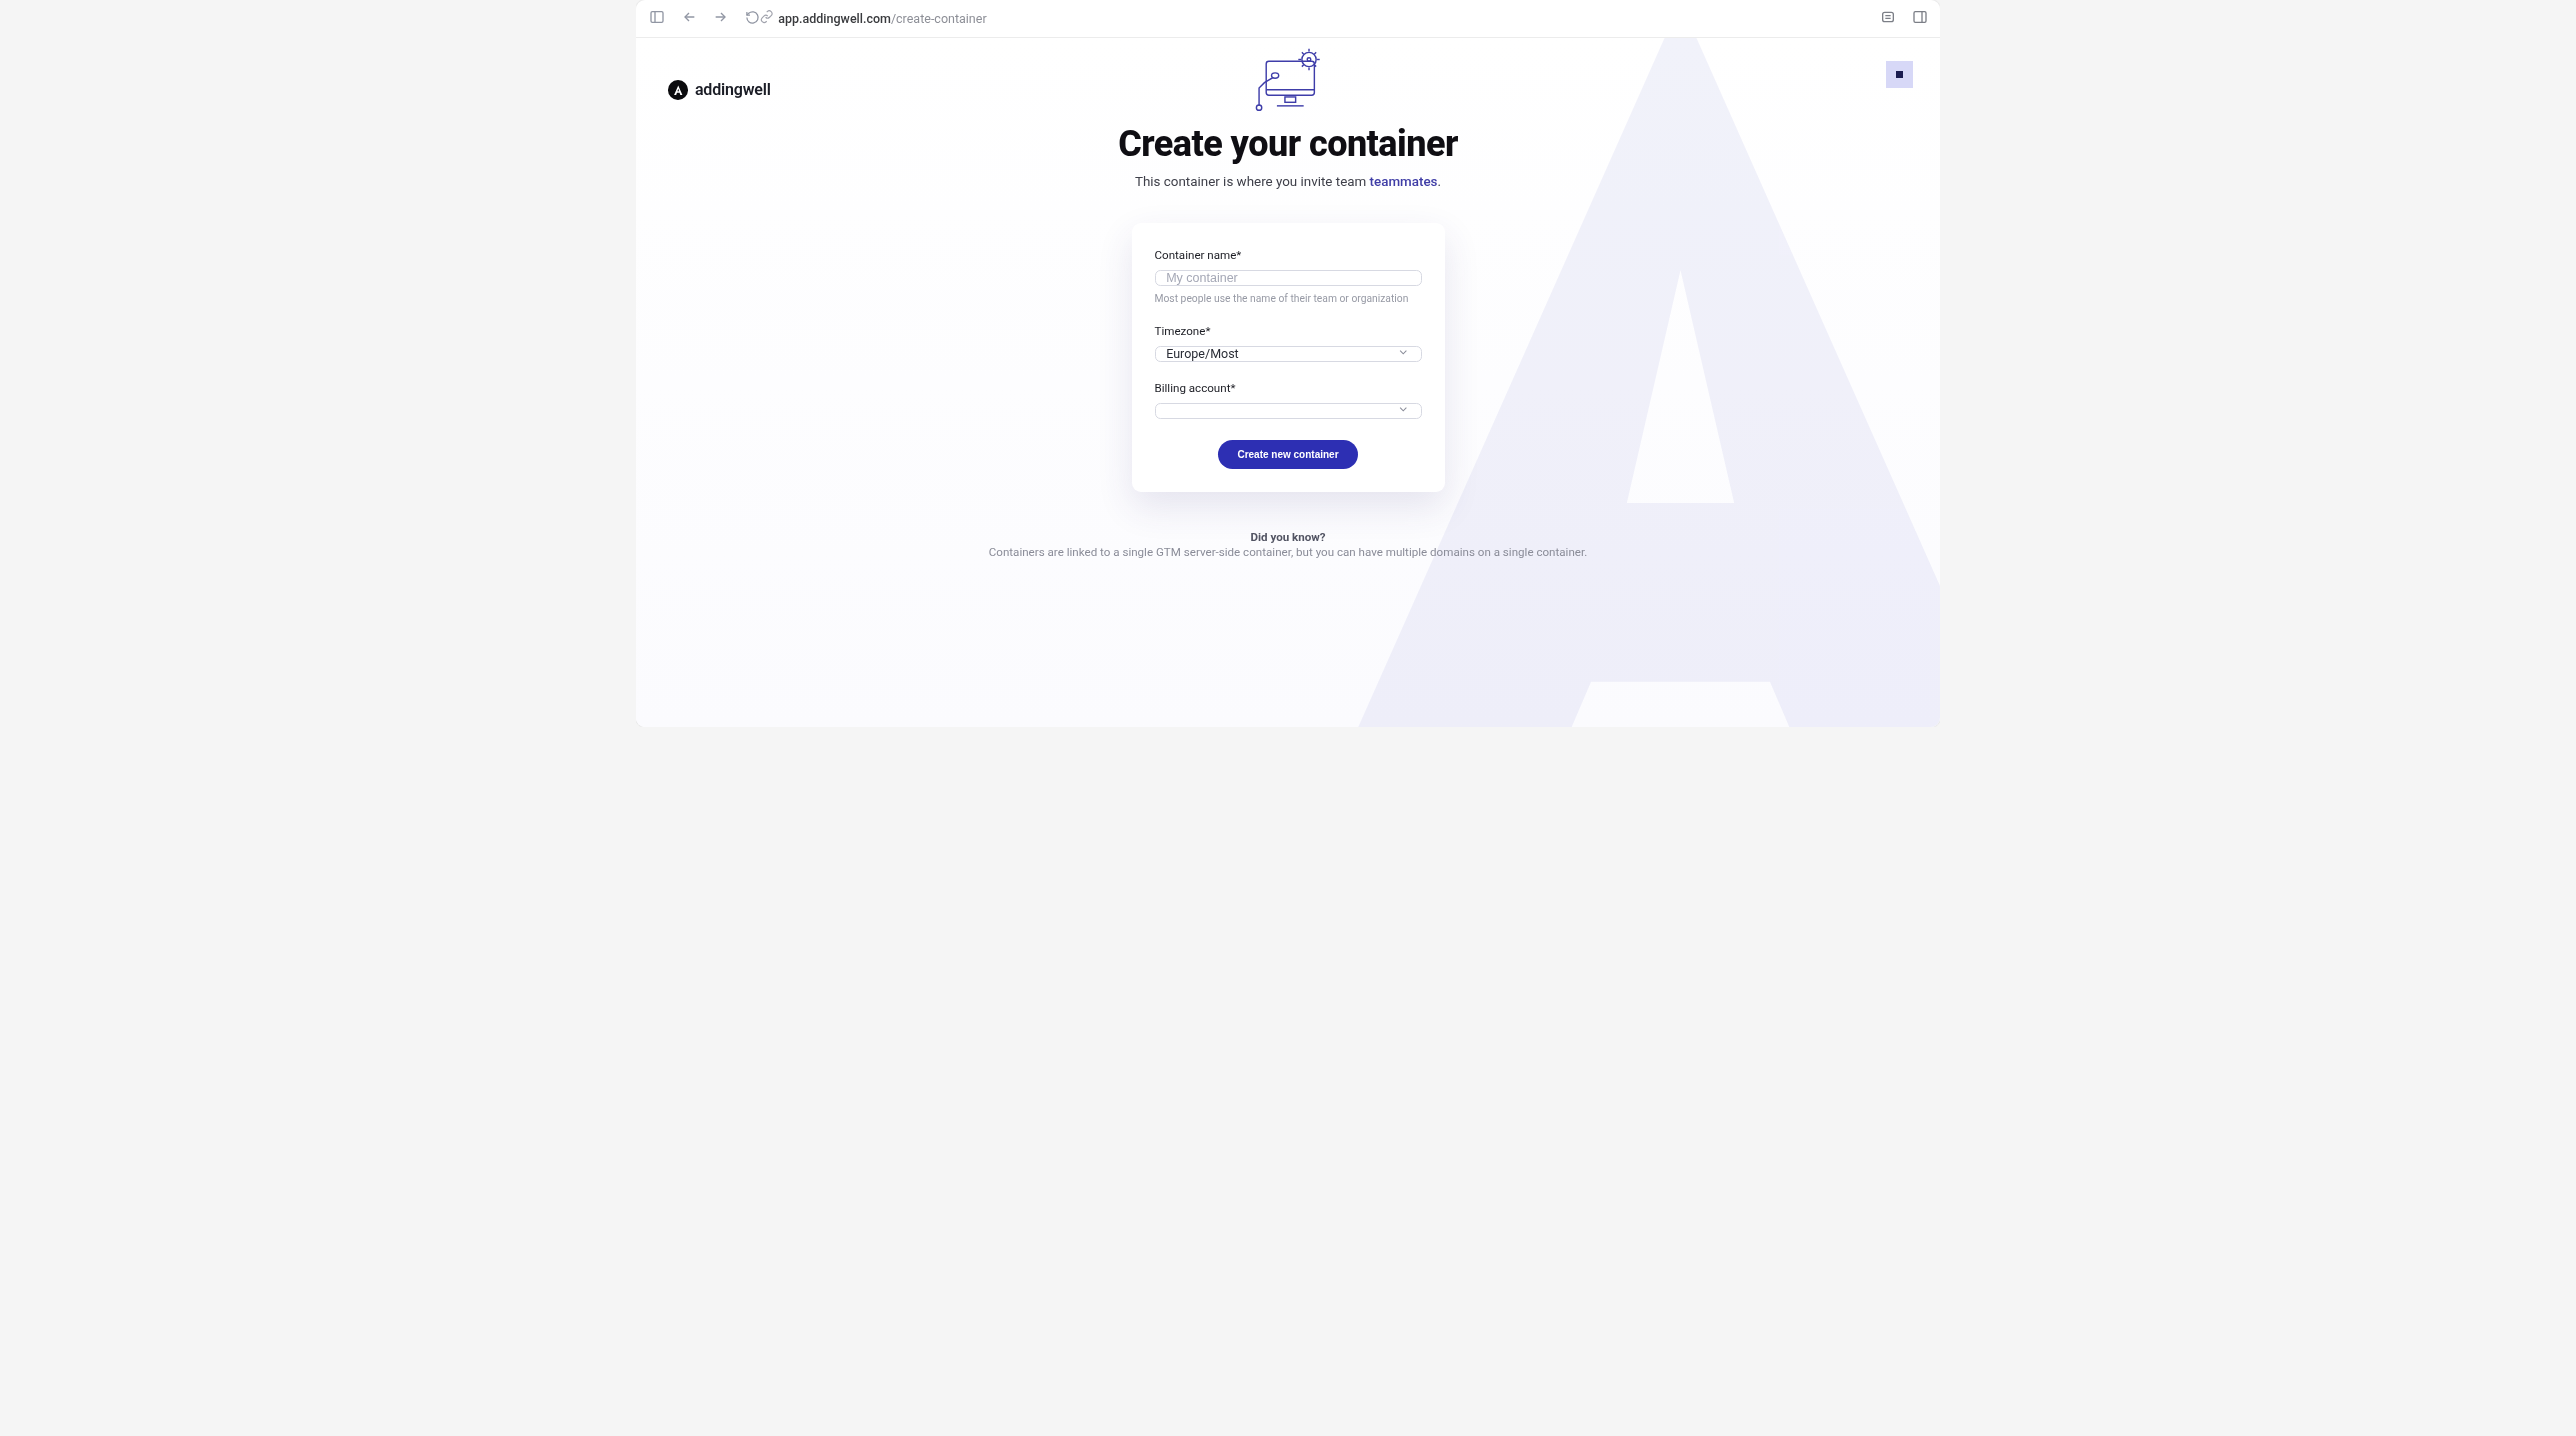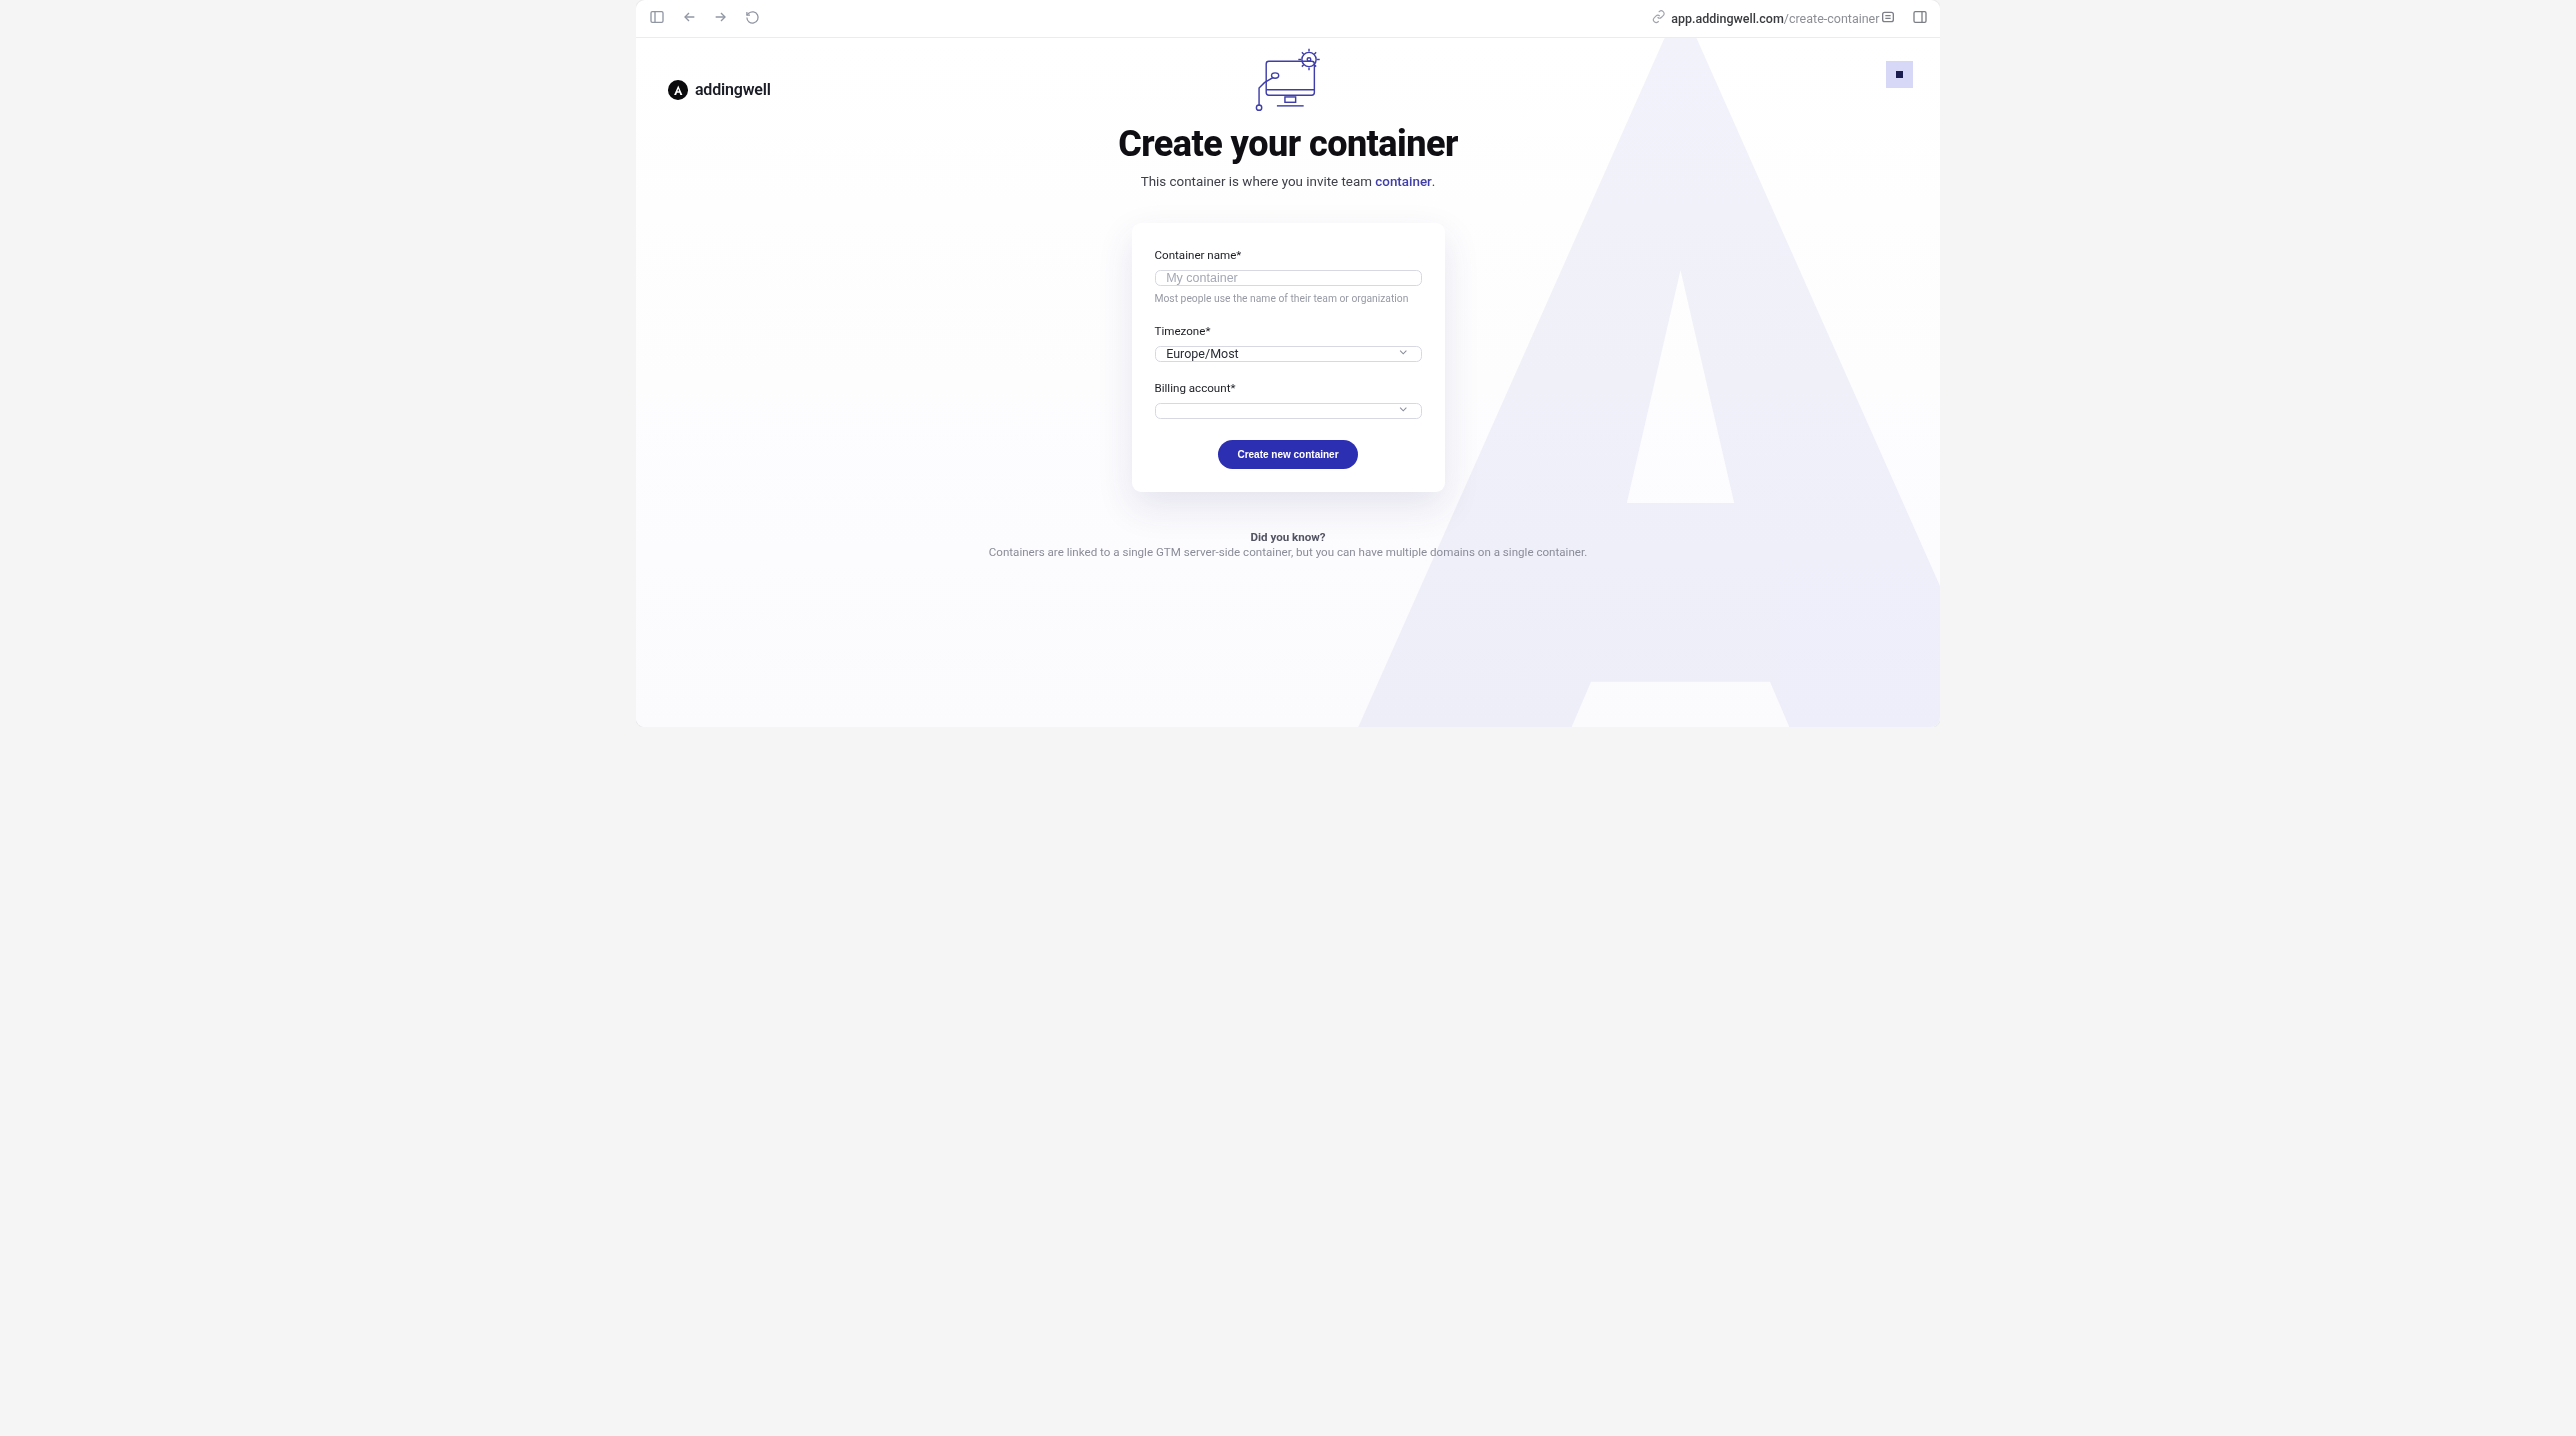--- a/index.html
+++ b/index.html
@@ -41,21 +41,21 @@
     .chrome-left svg, .chrome-right svg {
       stroke: #9196a3;
       cursor: pointer;
     }
     .chrome-right svg {
       stroke: #7c7f87;
     }
     .addr-wrap {
       flex: 1;
       display: flex;
-      justify-content: flex-end;
+      justify-content: flex-start;
       align-items: center;
     }
     .addr {
       display: flex;
       align-items: center;
       gap: 5.4px;
       font-size: 12.5px;
       color: #6b6e78;
     }
     .addr .host {
@@ -321,21 +321,21 @@
           <line x1="60" y1="22" x2="62" y2="20"></line>
             <line x1="74" y1="8" x2="76" y2="6"></line>
           <path d="M 12 66 L 12 46 L 18 40 L 28 34"></path>
           <circle cx="12" cy="68" r="3"></circle>
           <ellipse cx="30" cy="32" rx="4" ry="3"></ellipse>
         </svg>
       </div>
 
       <h1 class="page-title">Create your container</h1>
       <p class="subtext">
-        <span>This container is where you invite team </span><a href="#">container</a><span>.</span>
+        <span>This container is where you invite team </span><a href="#">teammates</a><span>.</span>
       </p>
 
       <div class="card">
 
         <div class="field">
           <label class="field-label">Container name*</label>
           <input class="input" type="text" placeholder="My container" style="">
           <div class="hint">Most people use the name of their team or organization</div>
         </div>
 

